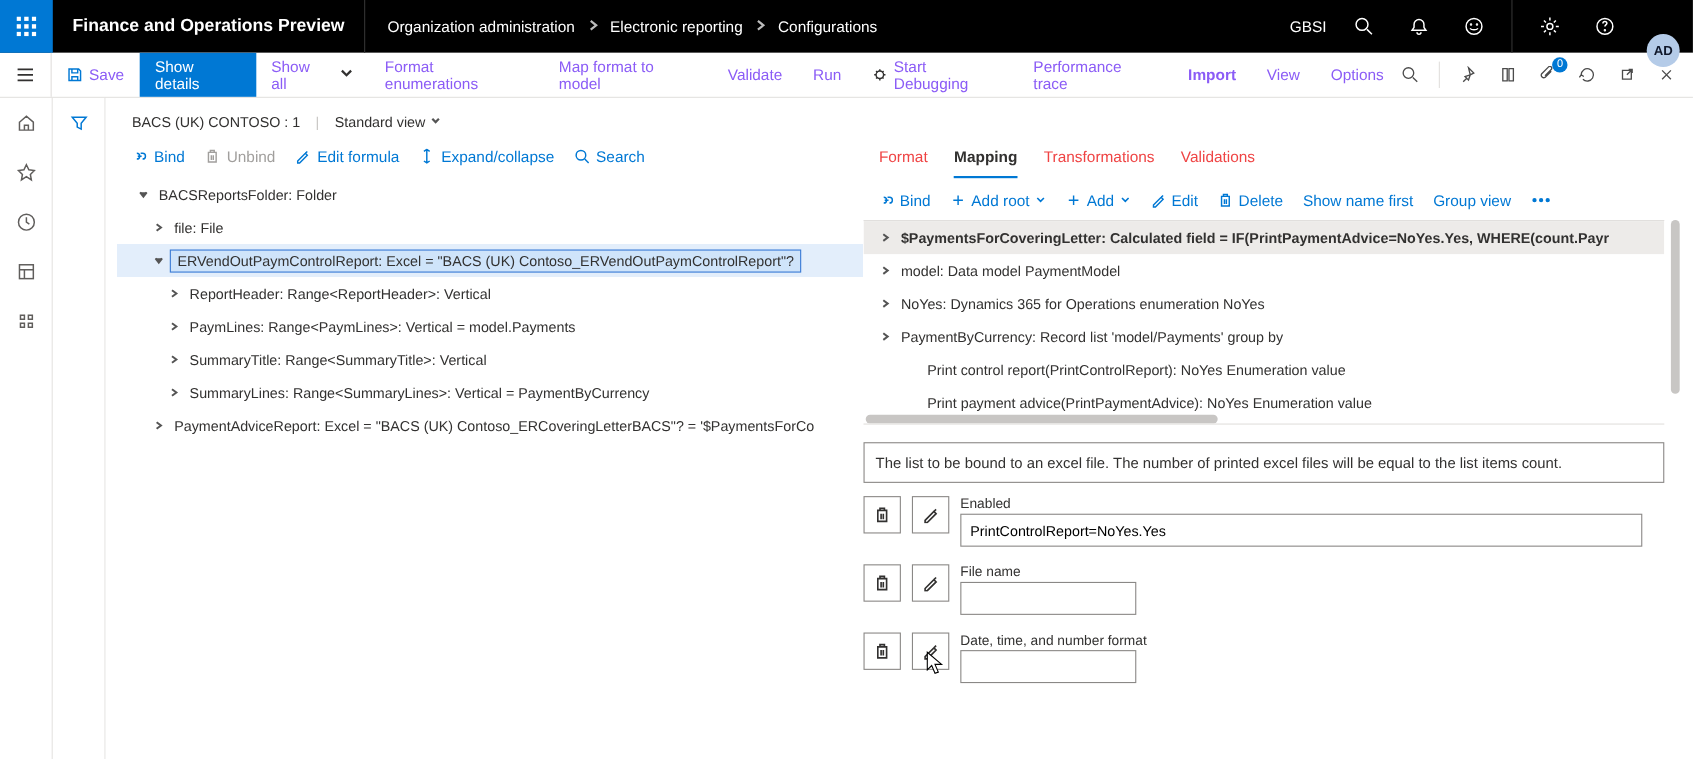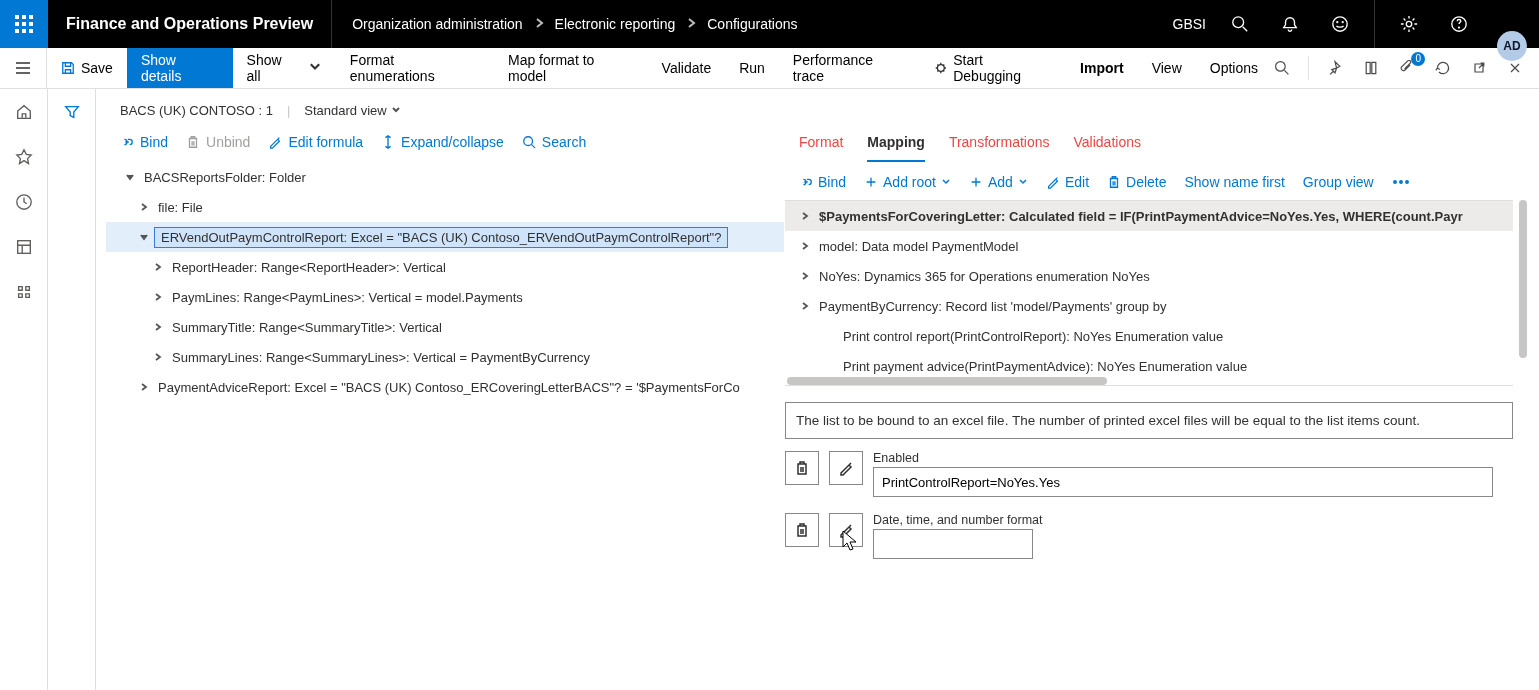--- a/index.html
+++ b/index.html
@@ -12,21 +12,21 @@
   .breadcrumb .sep svg { width:12px; height:12px; stroke:#bbb; stroke-width:2; fill:none; }
   .top-right { margin-left: auto; display: flex; align-items: center; gap: 18px; padding-right: 12px; height: 100%;}
   .top-right .sep-v { width:1px; height:48px; background:#333; }
   .top-ico { display:flex; align-items:center; justify-content:center; width:32px; height:32px; }
   .top-ico svg { width:18px; height:18px; fill:none; stroke:#fff; stroke-width:1.5; }
   .avatar { width:30px; height:30px; border-radius:50%; background:#b4cbe8; color:#0f172a; display:flex; align-items:center; justify-content:center; font-size:12px; font-weight:600; margin-left:4px;margin-top:44px;}
   .org-name { font-size:14px; }
 
   .actionbar { height:41px; background:#fff; border-bottom:1px solid #e1dfdd; display:flex; align-items:center; }
   .actionbar .left-ham { width:48px; display:flex; align-items:center; justify-content:center; height:100%; border-right:1px solid #e1dfdd;}
-  .actionbar .cmd { padding:0 14px; height:100%; display:flex; align-items:center; gap:6px; font-size:14px; color:#000000; }
+  .actionbar .cmd { padding:0 14px; height:100%; display:flex; align-items:center; gap:6px; font-size:14px; color:#8b5cf6; }
   .actionbar .cmd svg { width:14px; height:14px; stroke:#323130; stroke-width:1.5; fill:none;}
   .actionbar .cmd.primary { background:#0078d4; color:#fff; }
   .actionbar .save-ico svg { stroke:#0078d4; }
   .action-right { margin-left:auto; display:flex; align-items:center; gap:16px; padding-right:14px; height:100%; }
   .action-right .ico { width:20px; height:20px; display:flex; align-items:center; justify-content:center; }
   .action-right .ico svg { width:16px; height:16px; stroke:#4b4b4b; stroke-width:1.5; fill:none; }
   .badge { position:relative; }
   .badge .dot { position:absolute; top:-6px; right:-8px; background:#0078d4; color:#fff; border-radius:8px; font-size:10px; padding:0 4px; line-height:14px; }
   .chev-down-sm svg { width:10px; height:10px; stroke:#555; stroke-width:2; fill:none; margin-left:4px;}
 
@@ -192,29 +192,29 @@
   <div class="cmd">
       <span>Map format to model</span>
     </div>
   <div class="cmd">
       <span>Validate</span>
     </div>
   <div class="cmd">
       <span>Run</span>
     </div>
   <div class="cmd">
-      <span>Performance trace</span>
-    </div>
-  <div class="cmd">
     <svg viewBox="0 0 16 16">
         <circle cx="8" cy="8" r="4"></circle>
         <path d="M8 2v2M8 12v2M2 8h2M12 8h2M4 4l1.5 1.5M10.5 10.5L12 12M4 12l1.5-1.5M10.5 5.5L12 4"></path>
       </svg>
     <span>Start Debugging</span>
   </div>
+  <div class="cmd">
+      <span>Performance trace</span>
+    </div>
   <div class="cmd" style="font-weight:600;">
       <span>Import</span>
     </div>
   <div class="cmd">
       <span>View</span>
     </div>
   <div class="cmd">
       <span>Options</span>
     </div>
   <div class="action-right">
@@ -523,20 +523,36 @@
             <div class="sq-btn">
                 <svg viewBox="0 0 16 16">
                   <path d="M3 13l8-8 2 2-8 8H3zM11 5l2-2"></path>
                 </svg>
               </div>
             <div class="field">
               <label>Enabled</label>
               <input class="wide" value="PrintControlReport=NoYes.Yes" style="">
             </div>
           </div>
+          <div class="form-row">
+            <div class="sq-btn">
+                <svg viewBox="0 0 16 16">
+                  <path d="M4 4h8v10H4zM6 4V2h4v2M7 7v5M9 7v5"></path>
+                </svg>
+              </div>
+            <div class="sq-btn">
+                <svg viewBox="0 0 16 16">
+                  <path d="M3 13l8-8 2 2-8 8H3zM11 5l2-2"></path>
+                </svg>
+              </div>
+            <div class="field">
+              <label>File name</label>
+              <input class="narrow" value="" style="">
+            </div>
+          </div>
           <div class="form-row" style="position:relative;">
             <div class="sq-btn">
                 <svg viewBox="0 0 16 16">
                   <path d="M4 4h8v10H4zM6 4V2h4v2M7 7v5M9 7v5"></path>
                 </svg>
               </div>
             <div class="sq-btn">
                 <svg viewBox="0 0 16 16">
                   <path d="M3 13l8-8 2 2-8 8H3zM11 5l2-2"></path>
                 </svg>

